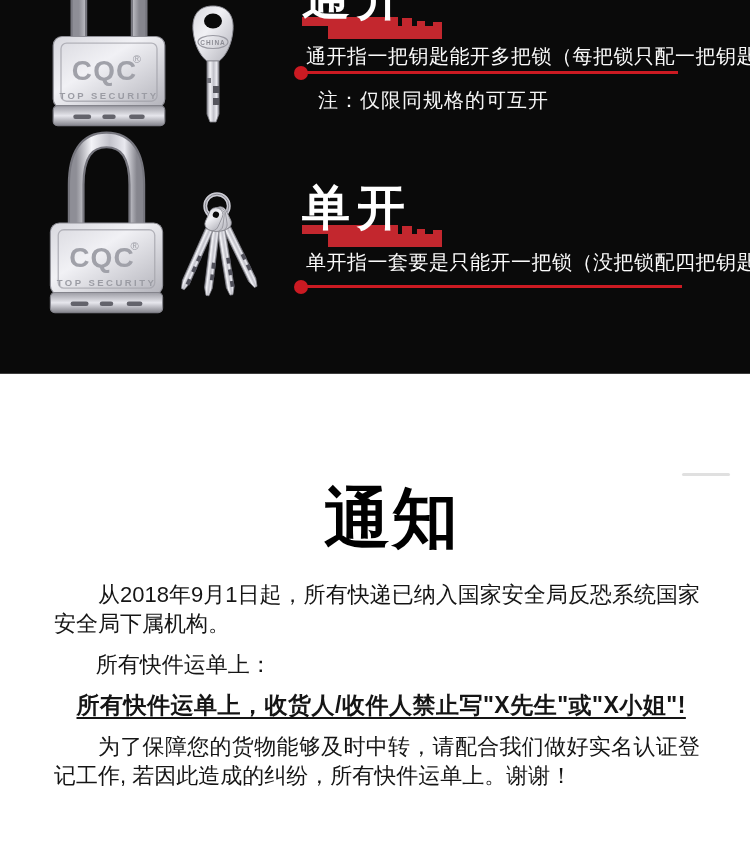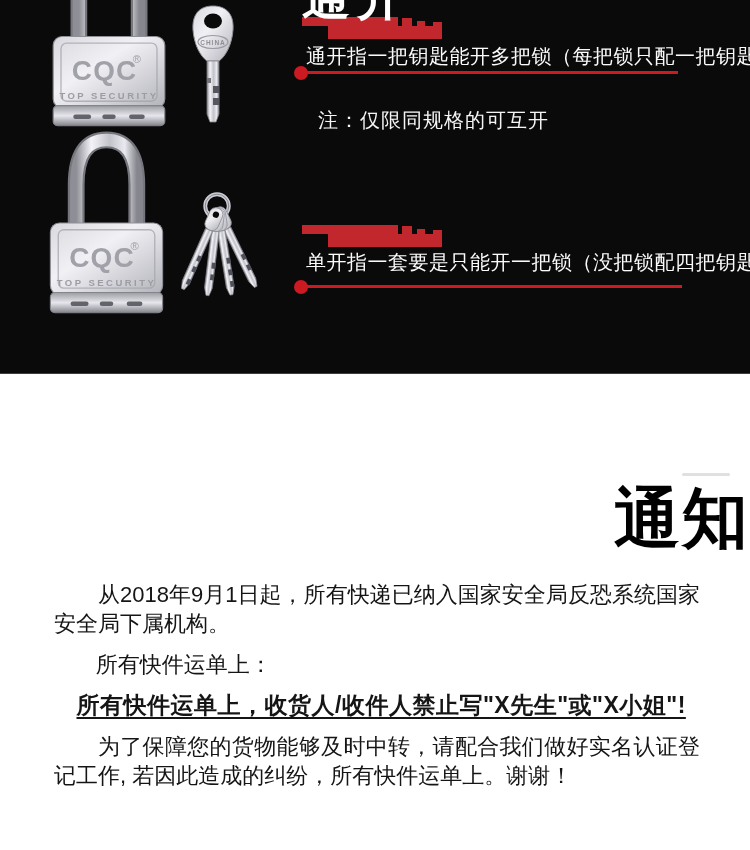--- a/index.html
+++ b/index.html
@@ -23,29 +23,29 @@
     white-space:nowrap;z-index:3;
   }
   .red-line{
     height:3px;background:#cb1a22;z-index:3;
   }
   .red-line::before{
     content:"";position:absolute;left:-8px;top:-5px;width:14px;height:14px;
     border-radius:50%;background:#cb1a22;
   }
   .sec-note{
-    color:#f5f5f5;font-size:20px;letter-spacing:1px;white-space:nowrap;z-index:3;margin-top:20px;
+    color:#f5f5f5;font-size:20px;letter-spacing:1px;white-space:nowrap;z-index:3;
   }
   
   .faint-bar{
     position:absolute;left:682px;top:473px;width:48px;height:3px;
     background:#e0e0e0;border-radius:2px;
   }
   .notice-title{
-    position:absolute;left:0;right:0;top:482px;text-align:right;
+    position:absolute;left:0;right:0;top:482px;text-align:center;
     padding-left:34px;font-size:66px;line-height:72px;font-weight:bold;
     color:#000000;letter-spacing:2px;
   }
   .notice-body{
     position:absolute;left:42px;right:38px;top:568px;
     font-size:22px;line-height:29px;color:#151515;text-align:justify;
   }
   .notice-body p{margin:12px;}
   .p-indent{text-indent:2em;}
   .p-indent-sm{text-indent:1.9em;}
@@ -168,20 +168,21 @@
           <rect x="44" y="18" width="14" height="24" rx="6.5" fill="url(#bodyG)" stroke="#8f8f97" stroke-width="0.8"></rect>
           <circle cx="51" cy="25" r="3.2" fill="#0a0a0a"></circle>
           <path d="M47,42 h8 v58 l-2.5,8 h-3 l-2.5,-8 Z" fill="url(#chromeV)" stroke="#84848c" stroke-width="0.7"></path>
           <rect x="51.5" y="70" width="4" height="6" fill="#50505a"></rect>
           <rect x="51.5" y="82" width="4" height="6" fill="#50505a"></rect>
           <rect x="51.5" y="96" width="4" height="6" fill="#50505a"></rect>
         </g>
       </g>
     </svg>
 
+    <div class="abs sec-title" style="left:302px;top:184px">单开</div>
     <svg class="abs skyline" style="left:302px;top:220px" width="140" height="28" viewBox="0 0 140 28">
       <use href="#skyline-banner"></use>
     </svg>
 
     <div class="abs sec-desc" style="left:306px;top:250px">单开指一套要是只能开一把锁（没把锁配四把钥匙）</div>
 
     <div class="abs red-line" style="left:302px;top:285px;width:380px"></div>
   </div>
 
   <div class="faint-bar"></div>

